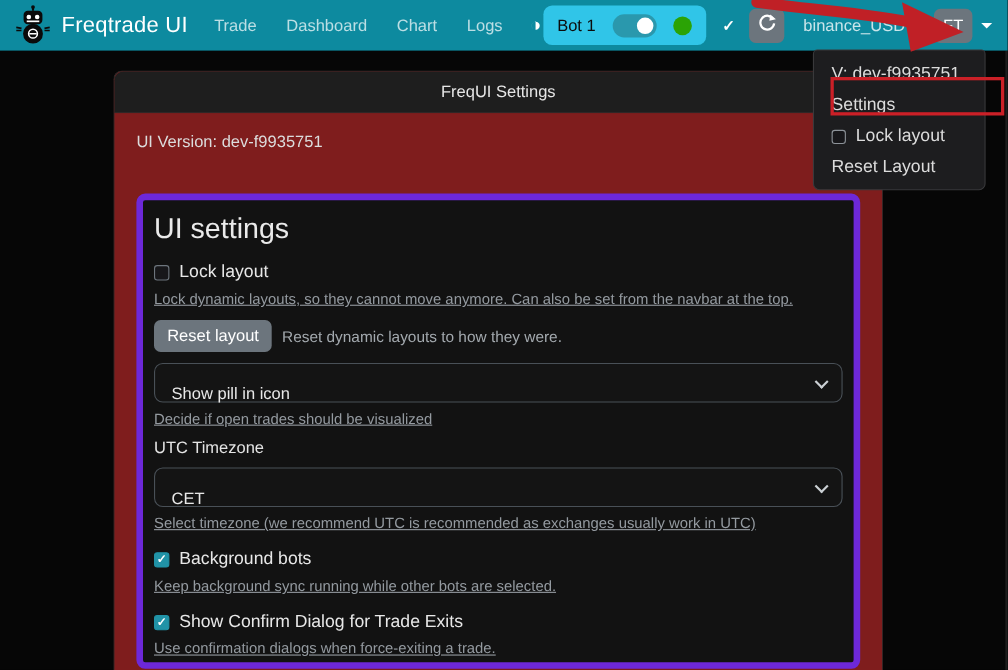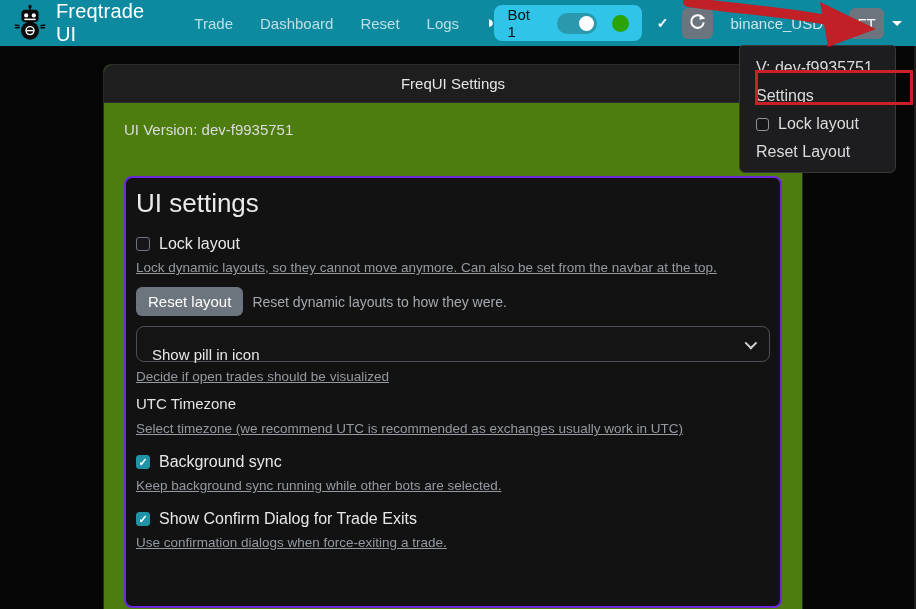--- a/index.html
+++ b/index.html
@@ -34,29 +34,29 @@
   
   .dropdown { position:absolute; left:739px; top:45px; width:157px; background:#1d1d1f;
     border:1px solid #39393b; border-radius:4px 4px 6px 6px; z-index:6; padding:6px 0; }
   .dd-item { color:#dcdcdc; font-size:16px; padding:5px 16px; cursor:pointer; white-space:nowrap; }
   .dd-version { padding-top:7px; }
   .dd-lock { display:flex; align-items:center; gap:9px; }
   .dd-cb { width:13px; height:13px; border:1px solid #8d9399; border-radius:3px; background:#17171a; flex:none; }
 
   
   .panel { position:absolute; left:103px; top:64px; width:700px; height:545px;
-    background:#4d7c0f; border:1px solid #2a2a2a; border-bottom:none; border-radius:8px 8px 0 0; z-index:1; }
+    background:#7f1d1d; border:1px solid #2a2a2a; border-bottom:none; border-radius:8px 8px 0 0; z-index:1; }
   .panel-header { height:38px; background:#1e1e1e; border-bottom:1px solid #2d2d2d;
     border-radius:8px 8px 0 0; display:flex; align-items:center; justify-content:center; }
   .panel-title { color:#e6e6e6; font-size:15px; }
   .panel-body { padding:18px 20px 0; }
   .ui-version { color:#dcdcdc; font-size:15px; margin-bottom:38px; }
 
   
-  .card { border:2px solid #6d28d9; border-radius:8px; background:#121212;
+  .card { border:6px solid #6d28d9; border-radius:8px; background:#121212;
     padding:8px 10px 14px; height:432px; }
   .card-heading { color:#eaeaea; font-size:26px; font-weight:500; margin:2px 0 16px; }
   .cb-row { display:flex; align-items:center; gap:9px; margin-top:2px; }
   .cb { width:14px; height:14px; border:1px solid #6d757d; border-radius:3px; background:#17171a;
     flex:none; display:flex; align-items:center; justify-content:center; cursor:pointer; }
   .cb .tick { display:none; color:#fff; font-size:11px; line-height:1; font-weight:bold; }
   .cb.checked { background:#2193a7; border-color:#2193a7; }
   .cb.checked .tick { display:block; }
   .cb-label { color:#e8e8e8; font-size:16px; }
   .form-text { color:#949aa0; font-size:13.5px; margin-top:7px;text-decoration:underline; }
@@ -96,21 +96,21 @@
       <circle cx="20" cy="28" r="9.5" fill="#0a0a0a"></circle>
       <circle cx="20" cy="28" r="4.2" fill="none" stroke="#ffffff" stroke-width="1.5"></circle>
       <line x1="16.5" y1="28" x2="23.5" y2="28" stroke="#ffffff" stroke-width="1.5"></line>
     </svg>
   </div>
   <div class="brand-title">Freqtrade UI</div>
 
   <div class="nav-links">
     <span class="nav-link">Trade</span>
     <span class="nav-link">Dashboard</span>
-    <span class="nav-link">Reset</span>
+    <span class="nav-link">Chart</span>
     <span class="nav-link">Logs</span>
   </div>
   <span class="theme-icon">◑</span>
 
   <div class="nav-right">
     <div class="bot-pill">
       <span class="bot-pill-label">Bot 1</span>
       <span class="switch">
           <span class="knob"></span>
         </span>
@@ -162,27 +162,31 @@
         <span class="btn-desc">Reset dynamic layouts to how they were.</span>
       </div>
 
       <div class="select">
         <span class="select-value">Show pill in icon</span>
         <span class="chev"></span>
       </div>
       <div class="form-text">Decide if open trades should be visualized</div>
 
       <div class="form-label gap-sm">UTC Timezone</div>
+      <div class="select">
+        <span class="select-value">CET</span>
+        <span class="chev"></span>
+      </div>
       <div class="form-text">Select timezone (we recommend UTC is recommended as exchanges usually work in UTC)</div>
 
       <div class="cb-row gap-cb">
         <span class="cb checked">
             <span class="tick">✓</span>
           </span>
-        <span class="cb-label">Background sync</span>
+        <span class="cb-label">Background bots</span>
       </div>
       <div class="form-text">Keep background sync running while other bots are selected.</div>
 
       <div class="cb-row gap-cb">
         <span class="cb checked">
             <span class="tick">✓</span>
           </span>
         <span class="cb-label">Show Confirm Dialog for Trade Exits</span>
       </div>
       <div class="form-text">Use confirmation dialogs when force-exiting a trade.</div>

